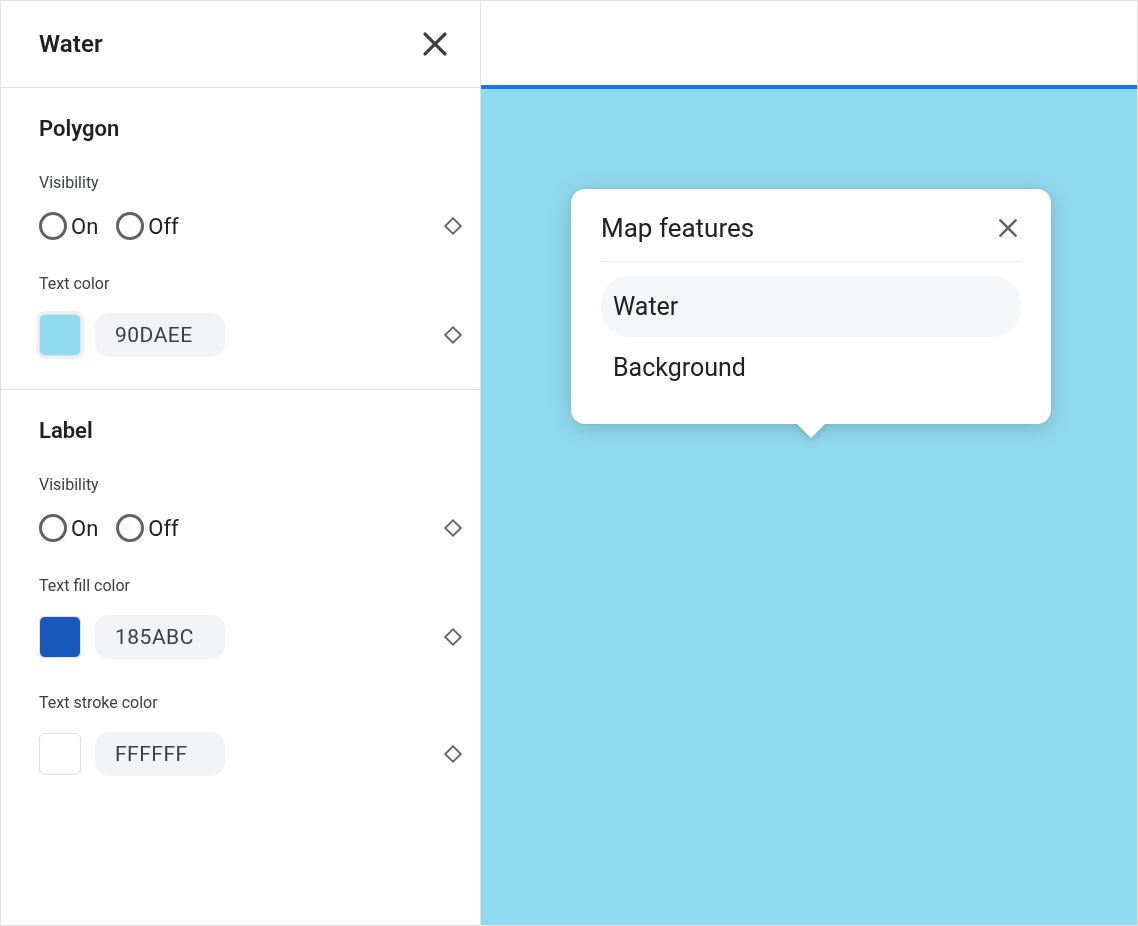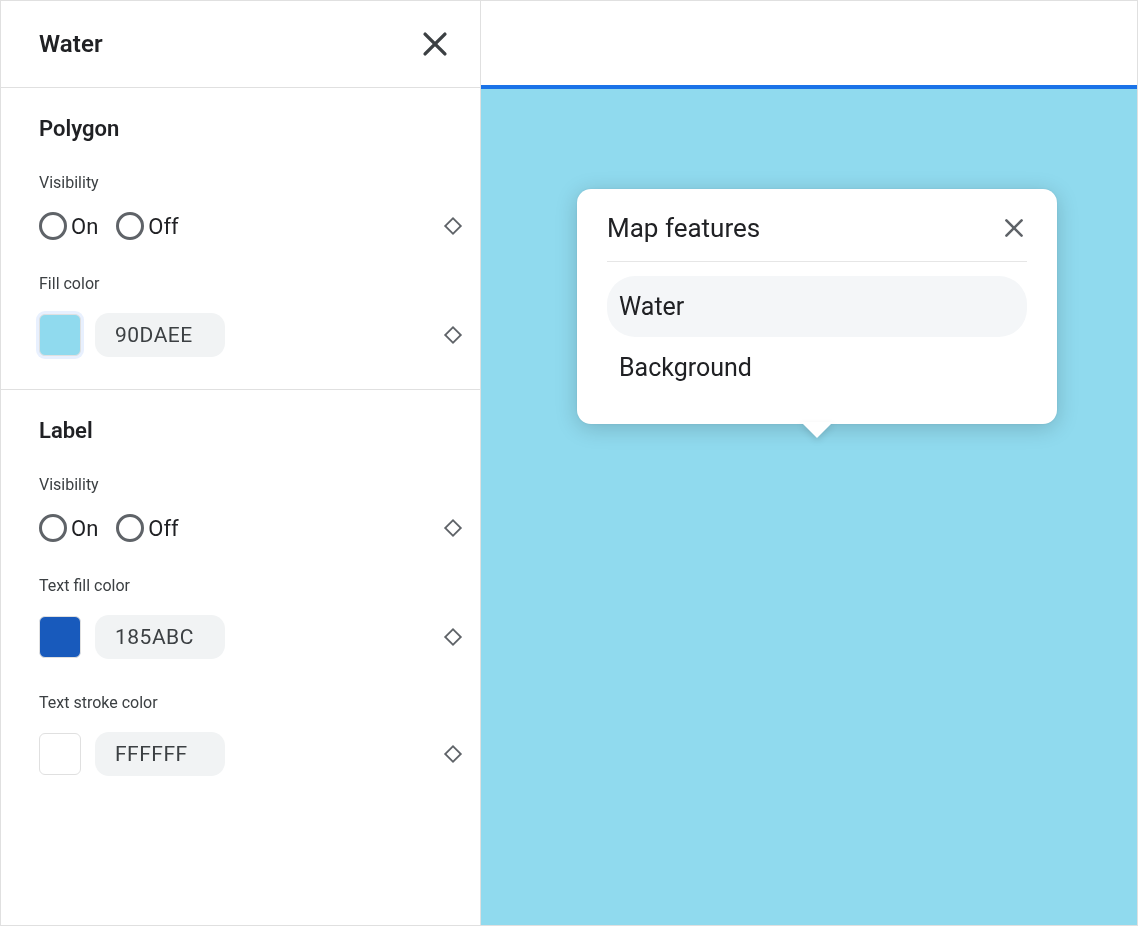--- a/index.html
+++ b/index.html
@@ -136,21 +136,21 @@
     border-bottom: 4px solid #1a73e8;
   }
   .map-surface {
     flex: 1;
     background: #90DAEE;
     position: relative;
   }
   .popover {
     position: absolute;
     top: 100px;
-    left: 96px;
+    left: 90px;
     width: 480px;
     background: #fff;
     border-radius: 14px;
     box-shadow: 0 4px 22px rgba(0,0,0,0.18), 0 0 2px rgba(0,0,0,0.08);
     padding: 24px 30px 26px 30px;
   }
   .popover::after {
     content: "";
     position: absolute;
     bottom: -14px;
@@ -218,21 +218,21 @@
           <div class="radio">
             <div class="radio-circle"></div>
             <span class="radio-label">Off</span>
           </div>
         </div>
         <svg class="diamond" viewBox="0 0 24 24" fill="none" stroke="currentColor" stroke-width="2">
           <rect x="6" y="6" width="12" height="12" transform="rotate(45 12 12)"></rect>
         </svg>
       </div>
 
-      <div class="field-label">Fill color</div>
+      <div class="field-label">Text color</div>
       <div class="color-row">
         <div class="color-left">
           <div class="swatch outlined" style="background:#90DAEE"></div>
           <div class="hex-box">90DAEE</div>
         </div>
         <svg class="diamond" viewBox="0 0 24 24" fill="none" stroke="currentColor" stroke-width="2">
           <rect x="6" y="6" width="12" height="12" transform="rotate(45 12 12)"></rect>
         </svg>
       </div>
     </div>

